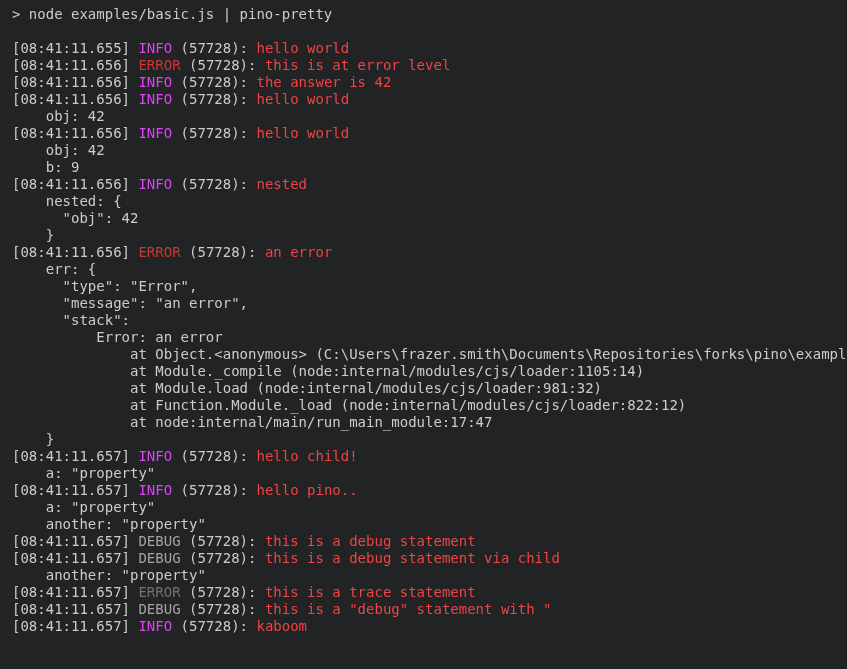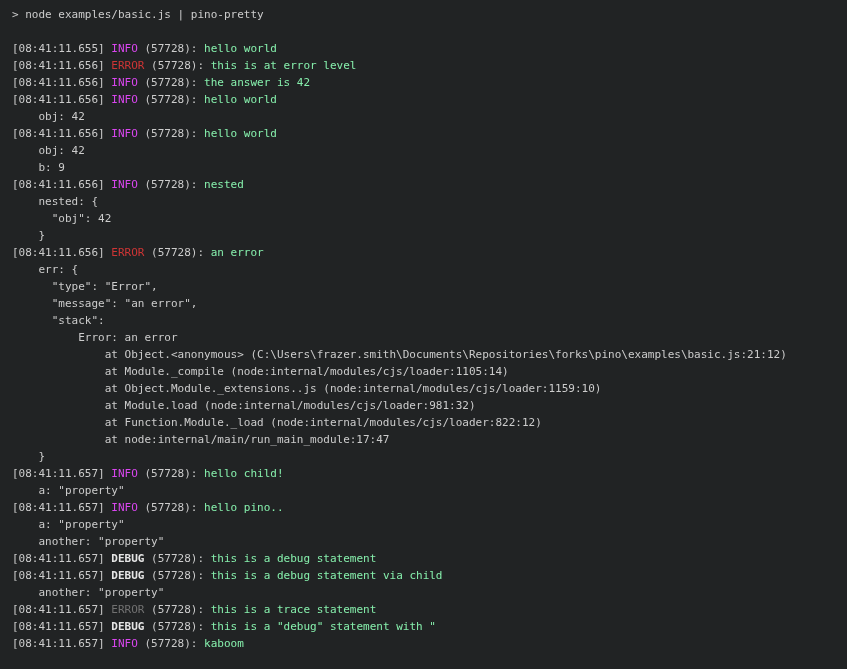--- a/index.html
+++ b/index.html
@@ -12,35 +12,35 @@
     height: 669px;
     overflow: hidden;
   }
   .terminal {
     box-sizing: border-box;
     width: 847px;
     height: 669px;
     padding: 6px 0 0 12px;
     background: #212324;
     font-family: "DejaVu Sans Mono", "Liberation Mono", monospace;
-    font-size: 11px;
+    font-size: 14px;
     line-height: 17px;
     cursor: text;
   }
   .line {
     height: 17px;
     white-space: pre;
     overflow: visible;
   }
   .c-fg    { color: #cccccc; }
   .c-info  { color: #d946ef; }
   .c-error { color: #cd3535; }
-  .c-debug { color: #e5e5e5; font-weight: bold; }
+  .c-debug { color: #a3a3a3; }
   .c-trace { color: #717171; }
-  .c-msg   { color: #86efac; }
+  .c-msg   { color: #ef4444; }
 </style>
 </head>
 <body>
 
 <div class="terminal">
     <div class="line"><span class="c-fg">&gt; node examples/basic.js | pino-pretty</span></div>
     <div class="line"></div>
     <div class="line"><span class="c-fg">[08:41:11.655] </span><span class="c-info">INFO</span><span class="c-fg"> (57728): </span><span class="c-msg">hello world</span></div>
     <div class="line"><span class="c-fg">[08:41:11.656] </span><span class="c-error">ERROR</span><span class="c-fg"> (57728): </span><span class="c-msg">this is at error level</span></div>
     <div class="line"><span class="c-fg">[08:41:11.656] </span><span class="c-info">INFO</span><span class="c-fg"> (57728): </span><span class="c-msg">the answer is 42</span></div>
@@ -54,21 +54,20 @@
     <div class="line"><span class="c-fg">      "obj": 42</span></div>
     <div class="line"><span class="c-fg">    }</span></div>
     <div class="line"><span class="c-fg">[08:41:11.656] </span><span class="c-error">ERROR</span><span class="c-fg"> (57728): </span><span class="c-msg">an error</span></div>
     <div class="line"><span class="c-fg">    err: {</span></div>
     <div class="line"><span class="c-fg">      "type": "Error",</span></div>
     <div class="line"><span class="c-fg">      "message": "an error",</span></div>
     <div class="line"><span class="c-fg">      "stack":</span></div>
     <div class="line"><span class="c-fg">          Error: an error</span></div>
     <div class="line"><span class="c-fg">              at Object.&lt;anonymous&gt; (C:\Users\frazer.smith\Documents\Repositories\forks\pino\examples\basic.js:21:12)</span></div>
     <div class="line"><span class="c-fg">              at Module._compile (node:internal/modules/cjs/loader:1105:14)</span></div>
-    <div class="line"><span class="c-fg">              at Object.Module._extensions..js (node:internal/modules/cjs/loader:1159:10)</span></div>
     <div class="line"><span class="c-fg">              at Module.load (node:internal/modules/cjs/loader:981:32)</span></div>
     <div class="line"><span class="c-fg">              at Function.Module._load (node:internal/modules/cjs/loader:822:12)</span></div>
     <div class="line"><span class="c-fg">              at node:internal/main/run_main_module:17:47</span></div>
     <div class="line"><span class="c-fg">    }</span></div>
     <div class="line"><span class="c-fg">[08:41:11.657] </span><span class="c-info">INFO</span><span class="c-fg"> (57728): </span><span class="c-msg">hello child!</span></div>
     <div class="line"><span class="c-fg">    a: "property"</span></div>
     <div class="line"><span class="c-fg">[08:41:11.657] </span><span class="c-info">INFO</span><span class="c-fg"> (57728): </span><span class="c-msg">hello pino..</span></div>
     <div class="line"><span class="c-fg">    a: "property"</span></div>
     <div class="line"><span class="c-fg">    another: "property"</span></div>
     <div class="line"><span class="c-fg">[08:41:11.657] </span><span class="c-debug">DEBUG</span><span class="c-fg"> (57728): </span><span class="c-msg">this is a debug statement</span></div>

